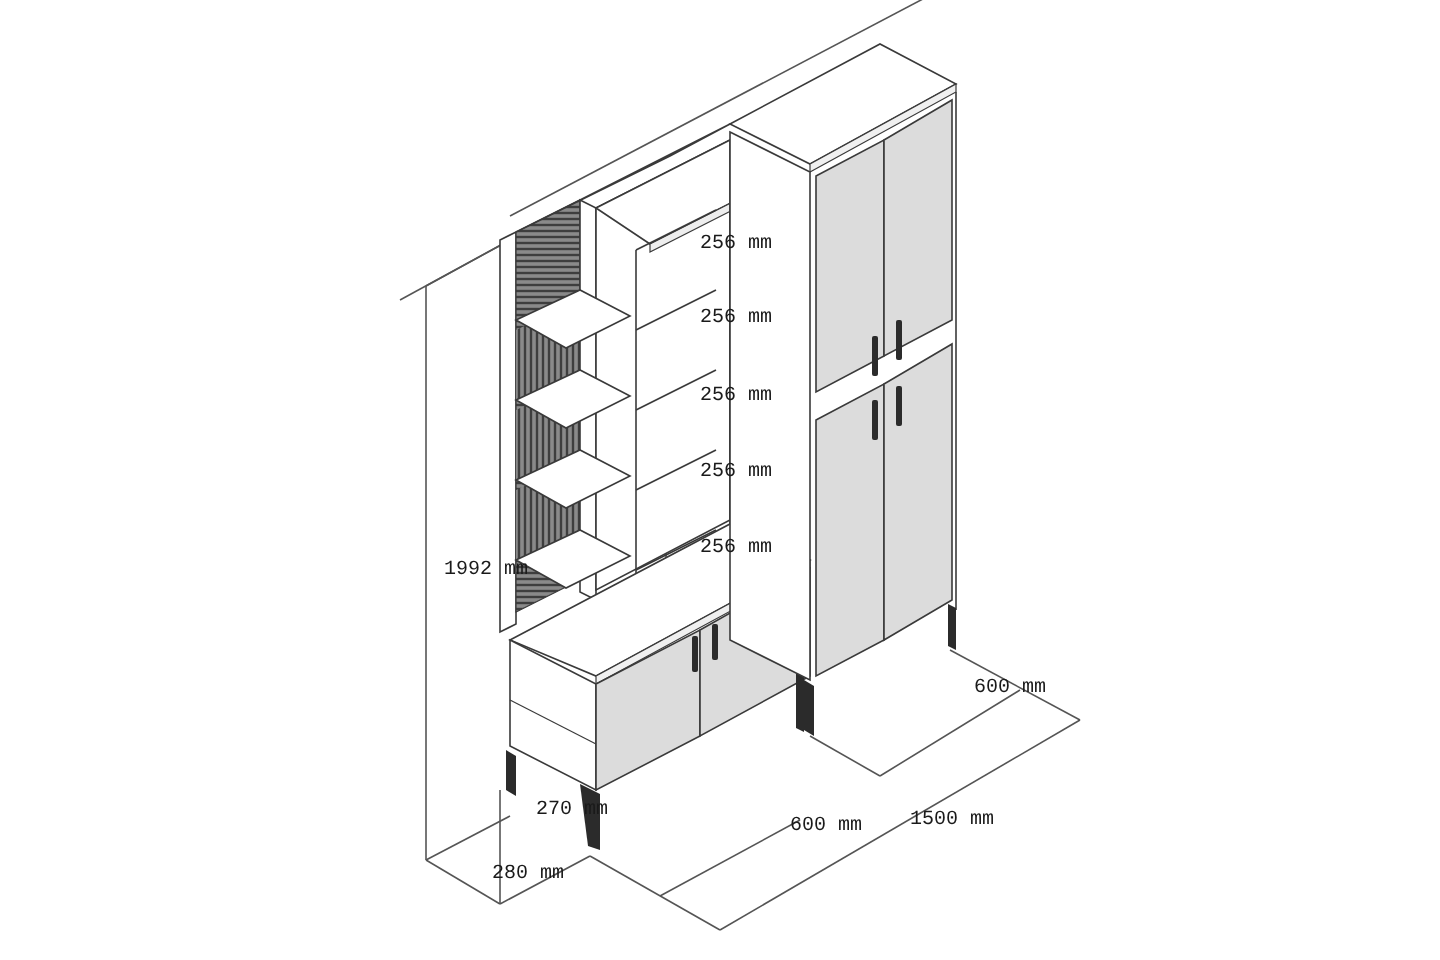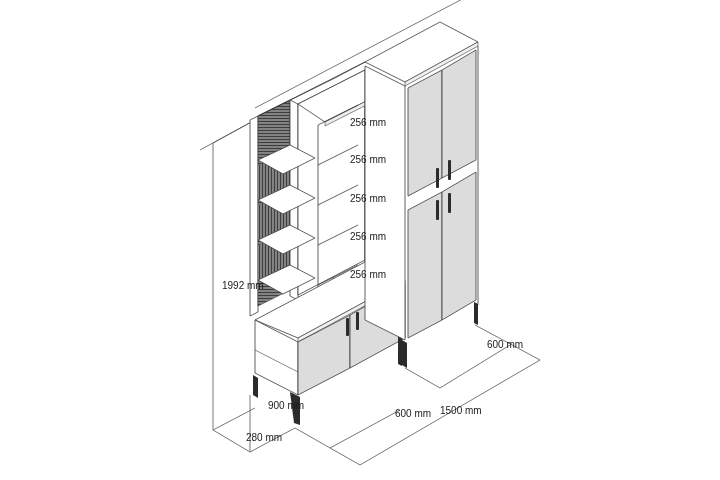--- a/index.html
+++ b/index.html
@@ -1,18 +1,18 @@
 <!DOCTYPE html>
 <html><head>
 <meta charset="utf-8">
 <style>
   html, body { margin: 0; padding: 0; background: #ffffff; }
   body { width: 720px; height: 480px; overflow: hidden; position: relative; font-family: "Liberation Sans", sans-serif; }
   #canvas { position: absolute; left: 0; top: 0; width: 720px; height: 480px; }
-  .dim-label { position: absolute; font-family: Liberation Sans, sans-serif; font-size: 10px; color: #1a1a1a; white-space: nowrap; line-height: 12px; background: transparent; padding-left: 28px; }
+  .dim-label { position: absolute; font-family: Liberation Mono, monospace; font-size: 10px; color: #1a1a1a; white-space: nowrap; line-height: 12px; background: transparent; padding-left: 28px; }
 </style>
 </head>
 <body>
 
 <svg id="canvas" viewBox="0 0 720 480" xmlns="http://www.w3.org/2000/svg">
   <defs>
     <pattern id="slats-h" width="4" height="3" patternUnits="userSpaceOnUse">
       <rect width="4" height="3" fill="#8a8a8a"></rect>
       <line x1="0" y1="1.5" x2="4" y2="1.5" stroke="#3e3e3e" stroke-width="1.2"></line>
     </pattern>
@@ -130,17 +130,17 @@
   </g>
 </svg>
 
 <div class="dim-label" style="left:322px; top:117px;">256 mm</div>
 <div class="dim-label" style="left:322px; top:154px;">256 mm</div>
 <div class="dim-label" style="left:322px; top:193px;">256 mm</div>
 <div class="dim-label" style="left:322px; top:231px;">256 mm</div>
 <div class="dim-label" style="left:322px; top:269px;">256 mm</div>
 
 <div class="dim-label" style="left:194px; top:280px;">1992 mm</div>
-<div class="dim-label" style="left:240px; top:400px;">900 mm</div>
+<div class="dim-label" style="left:240px; top:400px;">270 mm</div>
 <div class="dim-label" style="left:218px; top:432px;">280 mm</div>
 <div class="dim-label" style="left:367px; top:408px;">600 mm</div>
 <div class="dim-label" style="left:459px; top:339px;">600 mm</div>
-<div class="dim-label" style="left:412px; top:405px;">1500 mm</div>
+<div class="dim-label" style="left:427px; top:405px;">1500 mm</div>
 
 </body></html>

